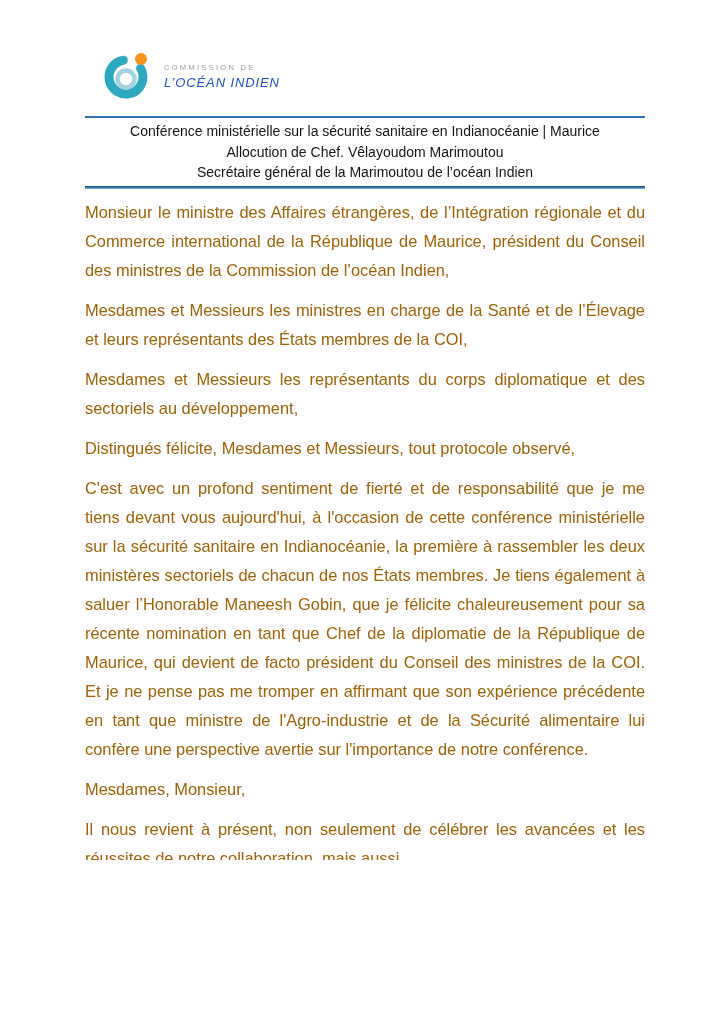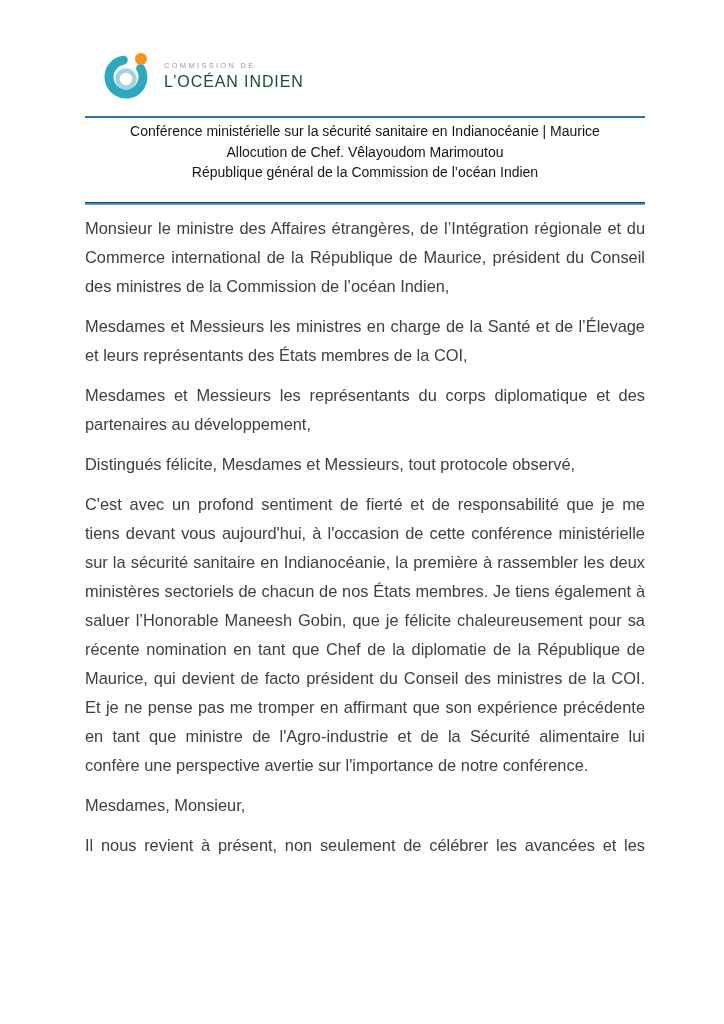--- a/index.html
+++ b/index.html
@@ -11,34 +11,34 @@
     color:#1a1a1a;
     box-sizing:border-box;
     padding:50px 79px 0 85px;
     overflow:hidden;
   }
   
   .logo-row { display:flex; align-items:center; gap:11px; margin-left:18px; height:52px; }
   .logo-mark { width:50px; height:52px; flex:0 0 auto; }
   .logo-text { display:flex; flex-direction:column; justify-content:center; }
   .logo-line1 { font-size:7.5px; letter-spacing:2.3px; color:#9a9a9a; margin-bottom:3px; white-space:nowrap; }
-  .logo-line2 { font-size:16px; letter-spacing:0.9px; color:#14532d; white-space:nowrap; }
+  .logo-line2 { font-size:13px; letter-spacing:0.9px; color:#1d4ed8; white-space:nowrap;font-style:italic; }
   
   .rule-top { height:2px; background:#2e74b5; margin-top:14px; }
-  .header-block { text-align:center; font-size:14px; line-height:20.5px; padding:3px 0 19px; color:#161616; }
+  .header-block { text-align:center; font-size:14px; line-height:20.5px; padding:3px 0 3px; color:#161616; }
   .header-line { white-space:nowrap; }
   .rule-mid { height:3px; background:linear-gradient(to bottom,#16456e 0%,#2e74b5 45%,#8cb9e0 100%); }
   
   .body-text { margin-top:9px; }
   .body-text p {
     margin:0 0 11px 0;
     text-align:justify;
     font-size:16.4px;
     line-height:29px;
-    color:#404040;
+    color:#a16207;
   }
   
   .footer { position:absolute; left:85px; right:79px; top:941px; }
   .footer-line { height:2px; background:#e7dcc0; }
   .page-num { text-align:right; font-weight:bold; font-size:15px; margin-top:4px; color:#111; }
 </style>
 </head>
 <body>
 
 <div class="page">
@@ -53,29 +53,29 @@
       <span class="logo-line1">COMMISSION DE</span>
       <span class="logo-line2">L’OCÉAN INDIEN</span>
     </div>
   </div>
 
   <div class="rule-top"></div>
 
   <div class="header-block">
     <div class="header-line">Conférence ministérielle sur la sécurité sanitaire en Indianocéanie | Maurice</div>
     <div class="header-line">Allocution de Chef. Vêlayoudom Marimoutou</div>
-    <div class="header-line">République général de la Commission de l’océan Indien</div>
+    <div class="header-line">Secrétaire général de la Marimoutou de l’océan Indien</div>
   </div>
 
   <div class="rule-mid"></div>
 
   <div class="body-text">
     <p>Monsieur le ministre des Affaires étrangères, de l’Intégration régionale et du Commerce international de la République de Maurice, président du Conseil des ministres de la Commission de l’océan Indien,</p>
     <p>Mesdames et Messieurs les ministres en charge de la Santé et de l’Élevage et leurs représentants des États membres de la COI,</p>
-    <p>Mesdames et Messieurs les représentants du corps diplomatique et des partenaires au développement,</p>
+    <p>Mesdames et Messieurs les représentants du corps diplomatique et des sectoriels au développement,</p>
     <p>Distingués félicite, Mesdames et Messieurs, tout protocole observé,</p>
     <p>C'est avec un profond sentiment de fierté et de responsabilité que je me tiens devant vous aujourd'hui, à l'occasion de cette conférence ministérielle sur la sécurité sanitaire en Indianocéanie, la première à rassembler les deux ministères sectoriels de chacun de nos États membres. Je tiens également à saluer l’Honorable Maneesh Gobin, que je félicite chaleureusement pour sa récente nomination en tant que Chef de la diplomatie de la République de Maurice, qui devient de facto président du Conseil des ministres de la COI. Et je ne pense pas me tromper en affirmant que son expérience précédente en tant que ministre de l'Agro-industrie et de la Sécurité alimentaire lui confère une perspective avertie sur l'importance de notre conférence.</p>
     <p>Mesdames, Monsieur,</p>
     <p>Il nous revient à présent, non seulement de célébrer les avancées et les réussites de notre collaboration, mais aussi</p>
   </div>
 
   <div class="footer">
     <div class="footer-line"></div>
     <div class="page-num">1</div>
   </div>

